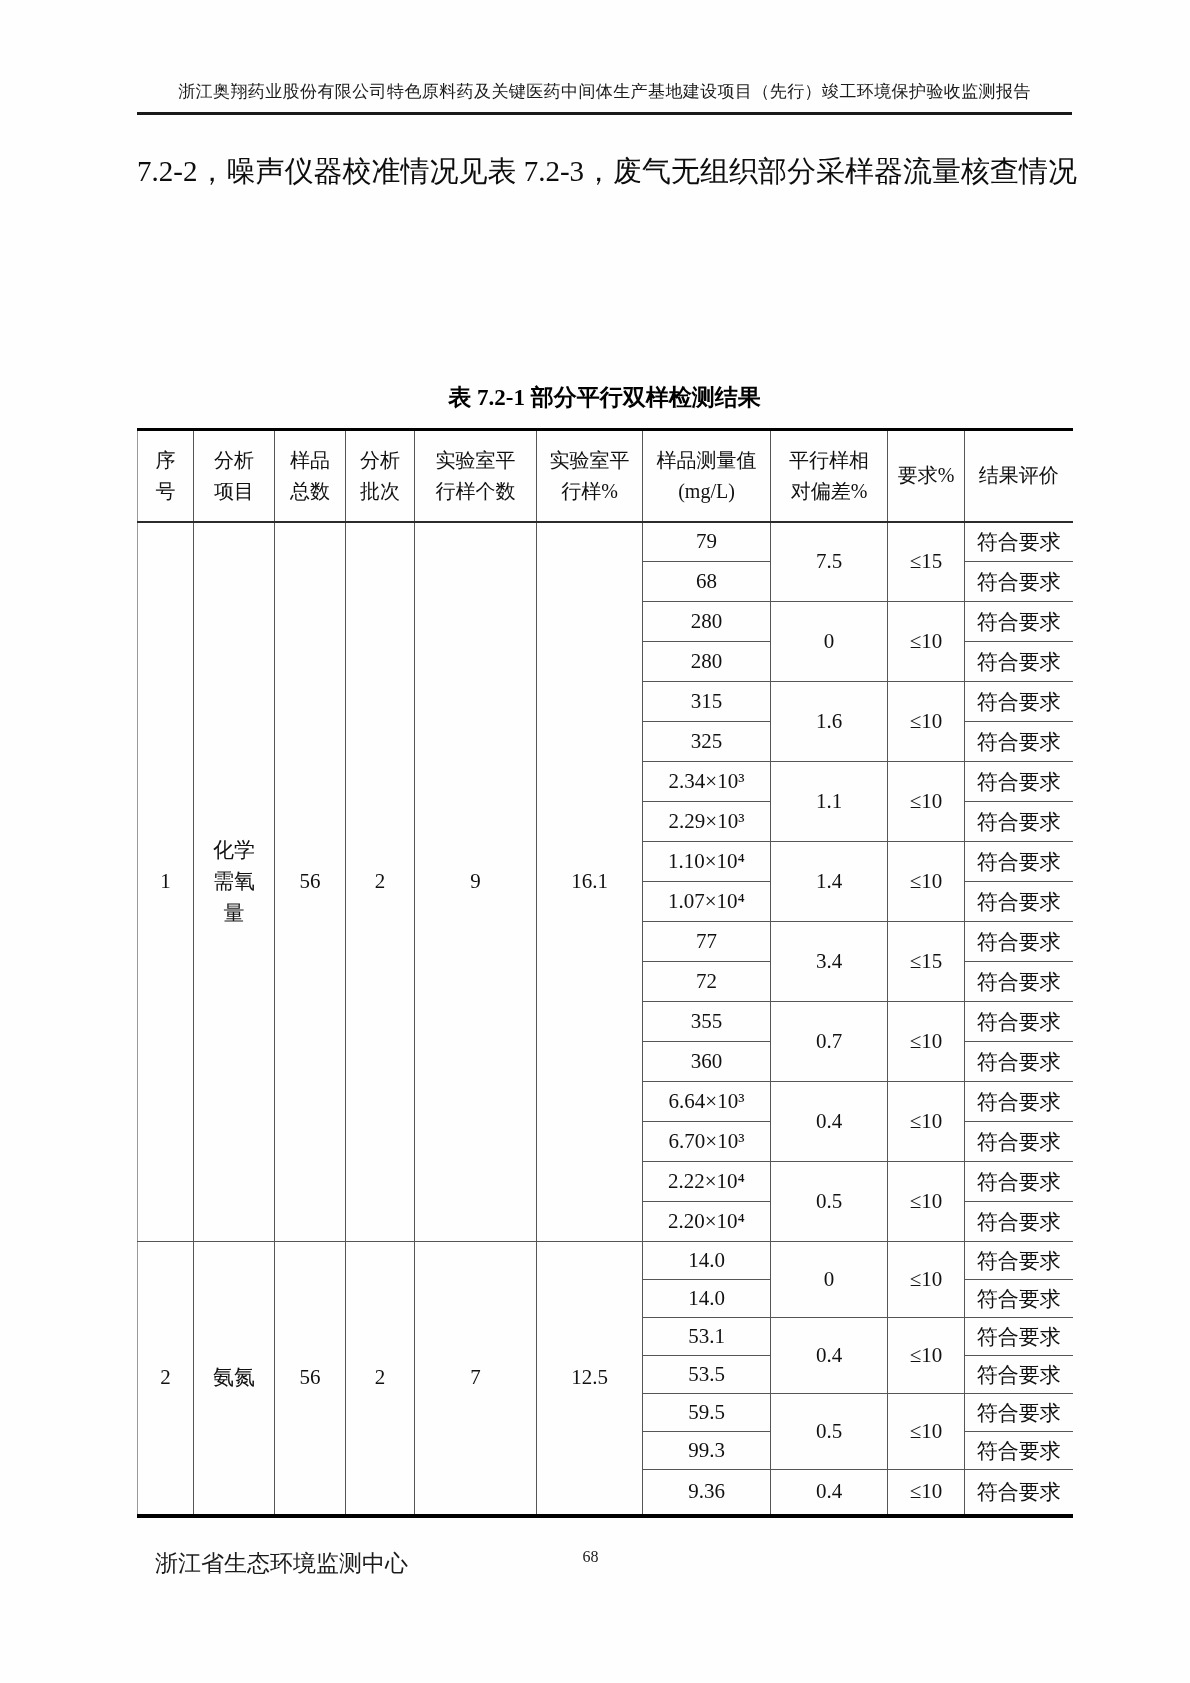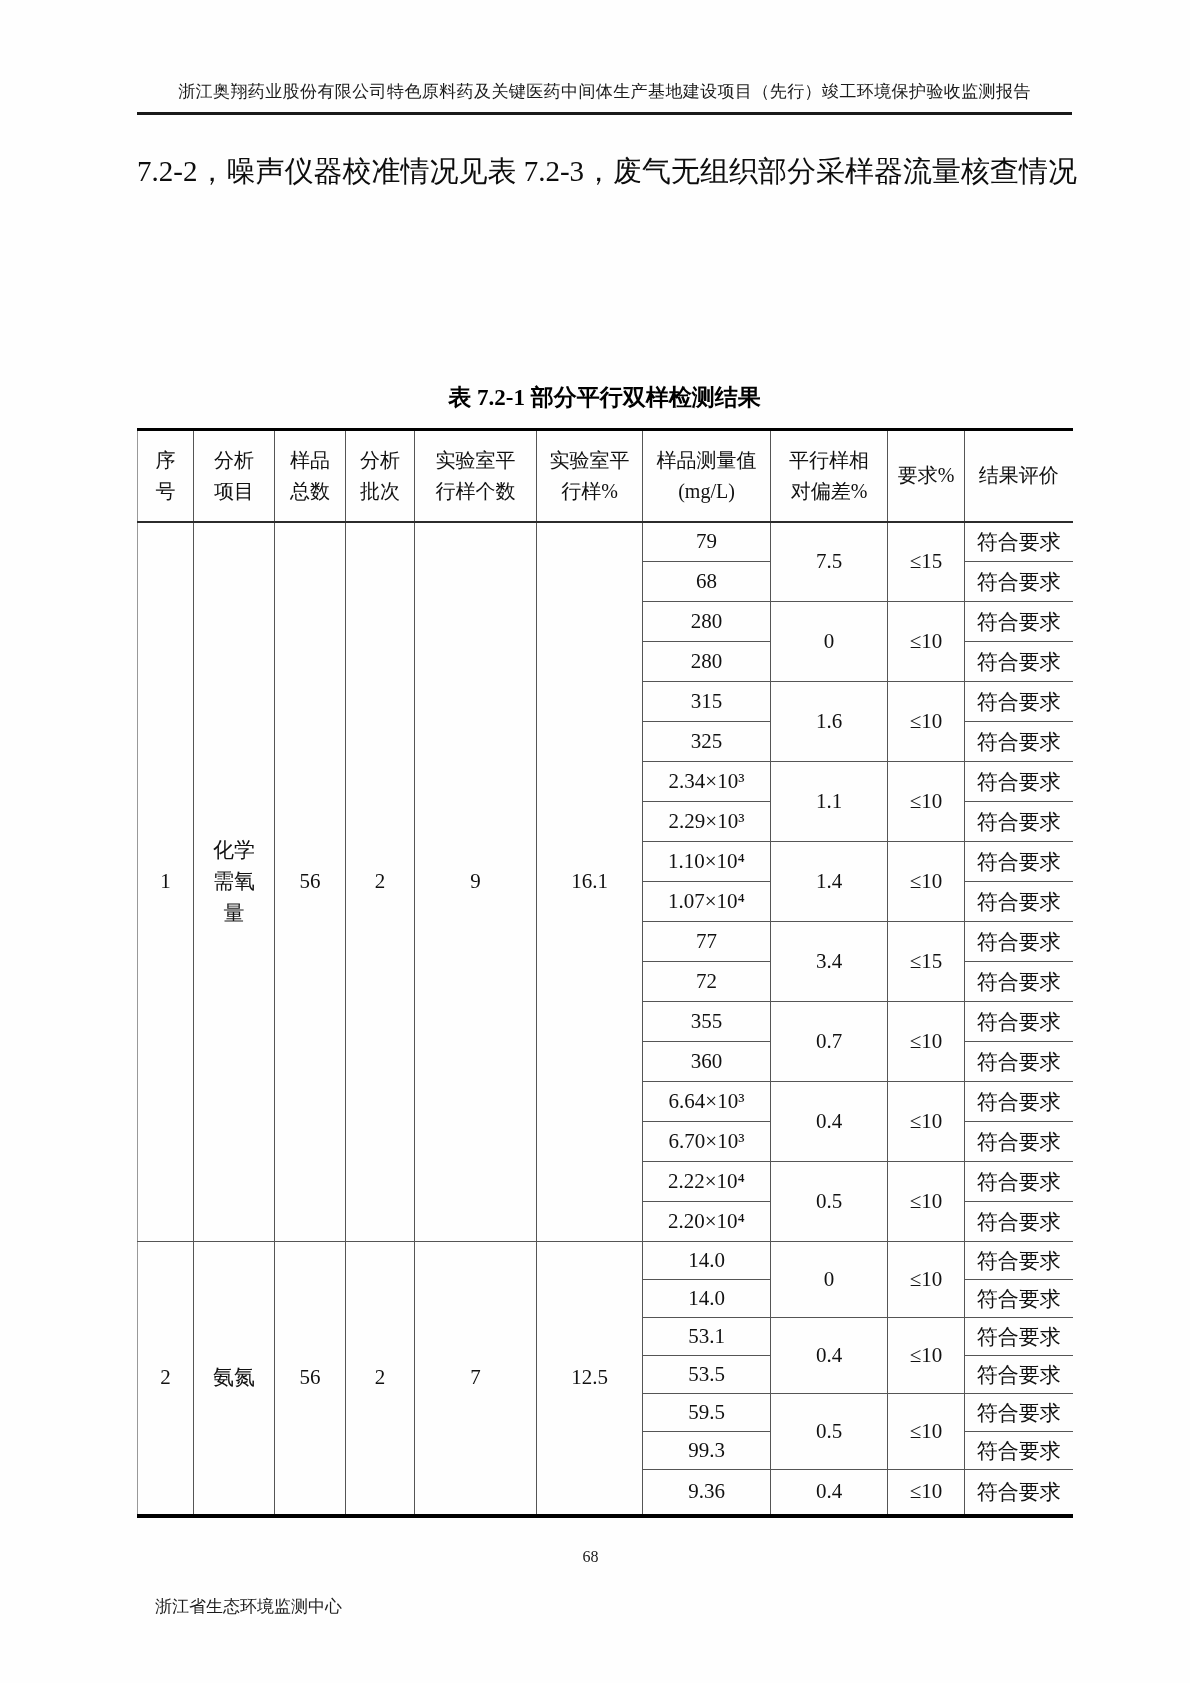--- a/index.html
+++ b/index.html
@@ -72,21 +72,21 @@
   td.result-cell{font-size:20px;}
   
   table.report th:last-child, table.report td:last-child{border-right:none;margin-left:28px;}
   
   table.report th:first-child, table.report td.first-col{border-left:1px solid #999;}
 
   
   .footer-org{
     position:absolute;
     left:155px; top:1548px;
-    font-size:17px; color:#1a1a1a;margin-top:47px;
+    font-size:23px; color:#1a1a1a;
   }
   .footer-page{
     position:absolute;
     left:123px; width:935px; top:1548px;
     text-align:center;
     font-size:16px; color:#1a1a1a;
   }
 </style>
 </head>
 <body>

